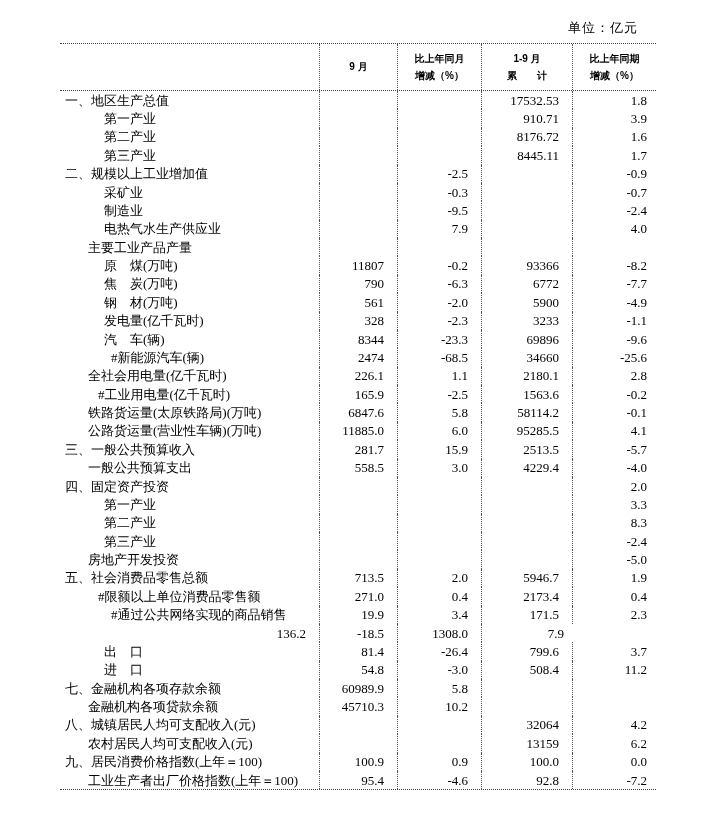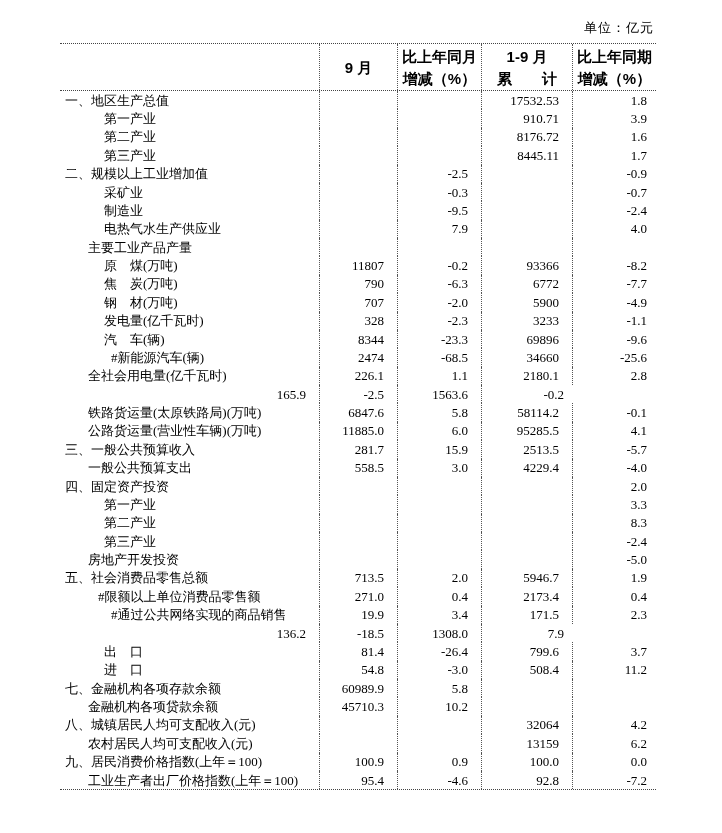--- a/index.html
+++ b/index.html
@@ -7,21 +7,21 @@
     position: relative;
     width: 722px;
     height: 833px;
     background: #ffffff;
     overflow: hidden;
     color: #000;
   }
   .unit-label {
     position: absolute;
     top: 19px;
-    right: 68px;
+    right: 84px;
     font-family: "Liberation Sans", sans-serif;
     font-size: 13px;
     letter-spacing: 1px;
     color: #000;
     white-space: nowrap;
   }
   .table {
     position: absolute;
     left: 60px;
     top: 43px;
@@ -30,21 +30,21 @@
     border-bottom: 1px dotted #444;
     box-sizing: content-box;
   }
   .thead {
     display: grid;
     grid-template-columns: 260px 78px 84px 91px 83px;
     height: 46px;
     border-bottom: 1px dotted #444;
     font-family: "Liberation Sans", sans-serif;
     font-weight: bold;
-    font-size: 15px;
+    font-size: 10px;
   }
   .th {
     display: flex;
     flex-direction: column;
     align-items: center;
     justify-content: center;
     gap: 7px;
     line-height: 1;
     white-space: nowrap;
   }
@@ -170,21 +170,21 @@
         </div>
         <div class="row">
           <div class="cell labelc bR ind3">焦　炭(万吨)</div>
           <div class="cell num bR">790</div>
           <div class="cell num bR">-6.3</div>
           <div class="cell num bR">6772</div>
           <div class="cell num last">-7.7</div>
         </div>
         <div class="row">
           <div class="cell labelc bR ind3">钢　材(万吨)</div>
-          <div class="cell num bR">707</div>
+          <div class="cell num bR">561</div>
           <div class="cell num bR">-2.0</div>
           <div class="cell num bR">5900</div>
           <div class="cell num last">-4.9</div>
         </div>
         <div class="row">
           <div class="cell labelc bR ind3">发电量(亿千瓦时)</div>
           <div class="cell num bR">328</div>
           <div class="cell num bR">-2.3</div>
           <div class="cell num bR">3233</div>
           <div class="cell num last">-1.1</div>
@@ -204,20 +204,21 @@
           <div class="cell num last">-25.6</div>
         </div>
         <div class="row">
           <div class="cell labelc bR ind1">全社会用电量(亿千瓦时)</div>
           <div class="cell num bR">226.1</div>
           <div class="cell num bR">1.1</div>
           <div class="cell num bR">2180.1</div>
           <div class="cell num last">2.8</div>
         </div>
         <div class="row">
+          <div class="cell labelc bR ind2">#工业用电量(亿千瓦时)</div>
           <div class="cell num bR">165.9</div>
           <div class="cell num bR">-2.5</div>
           <div class="cell num bR">1563.6</div>
           <div class="cell num last">-0.2</div>
         </div>
         <div class="row">
           <div class="cell labelc bR ind1">铁路货运量(太原铁路局)(万吨)</div>
           <div class="cell num bR">6847.6</div>
           <div class="cell num bR">5.8</div>
           <div class="cell num bR">58114.2</div>

